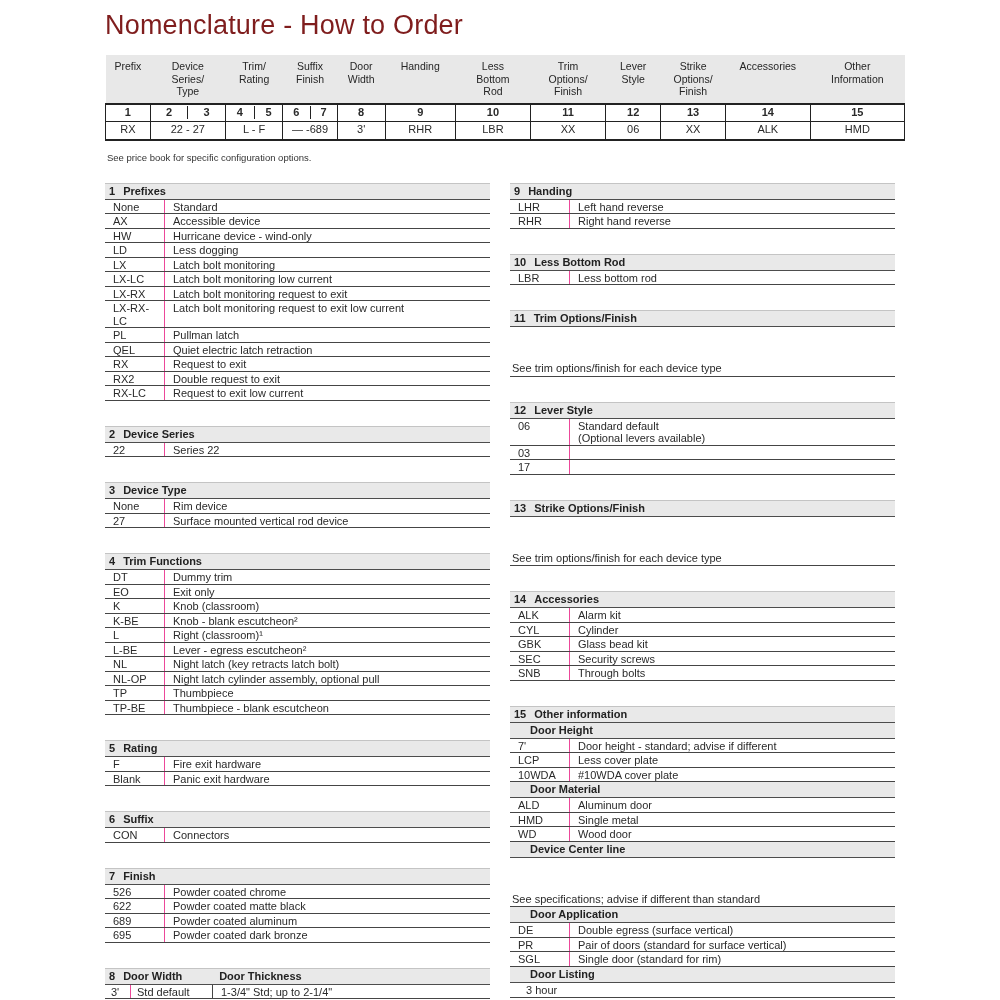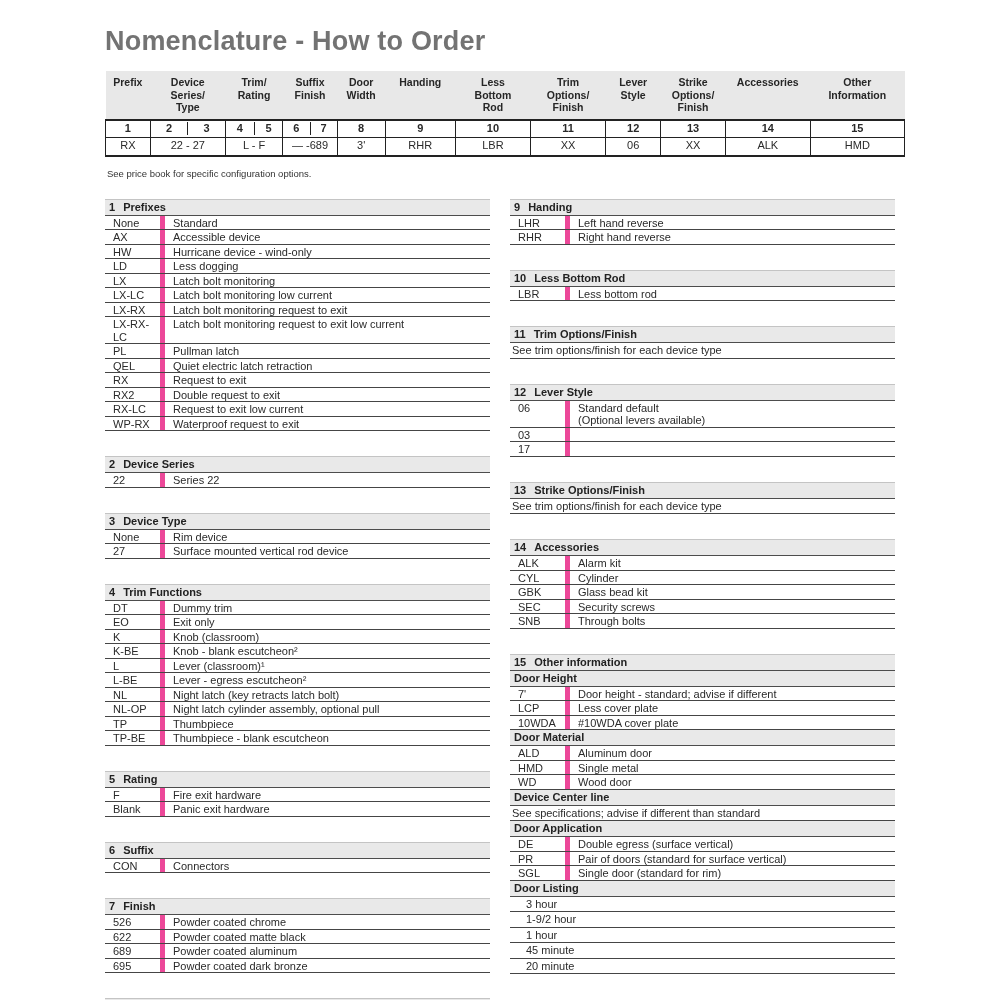--- a/index.html
+++ b/index.html
@@ -3,25 +3,25 @@
 <meta charset="utf-8">
 <style>
   * { box-sizing: border-box; }
   html,body { margin:0; padding:0; }
   body {
     width:1000px; height:1000px; overflow:hidden; background:#ffffff;
     font-family:"Liberation Sans", sans-serif; color:#2a2a2a;
   }
   .page { padding:6px 95px 0 105px; }
 
-  h1.title { font-size:27px; font-weight:700; color:#737373; margin:20px 0 14px 0; letter-spacing:.2px; }
+  h1.title { font-size:27px; font-weight:400; color:#7f1d1d; margin:4px 0 14px 0; letter-spacing:.2px; }
 
   
   table.order-table { width:100%; border-collapse:collapse; table-layout:fixed; }
-  .band-cell { background:#e8e8e8; vertical-align:top; padding:5px 1px 5px; font-weight:bold; }
+  .band-cell { background:#e8e8e8; vertical-align:top; padding:5px 1px 5px; font-weight:normal; }
   .band-label { display:block; font-size:10.5px; line-height:12.5px; text-align:center; white-space:pre-line; color:#262626; }
   tr.numbers td {
     border-top:2px solid #222; border-bottom:1px solid #222;
     border-left:1.5px solid #222; padding:1px 0 2px;
   }
   tr.numbers td:last-child { border-right:1.5px solid #222; }
   .numpair { display:flex; align-items:stretch; }
   .numpair span { flex:1; text-align:center; font-weight:bold; font-size:11px; line-height:13px; }
   .numpair span:empty { display:none; }
   .numpair span:nth-child(2):not(:empty) { border-left:1px solid #222; }
@@ -38,26 +38,26 @@
   .col { width:385px; flex:0 0 385px; }
   .section { margin-bottom:25px; }
   .sec-header {
     background:#e9e9e9; border-top:1px solid #c4c4c4; border-bottom:1px solid #4d4d4d;
     display:flex; font-weight:bold; font-size:11px; line-height:13px; padding:1px 4px;
     color:#222;
   }
   .sec-num { margin-right:8px; }
   .sub-header {
     background:#e9e9e9; border-bottom:1px solid #4d4d4d;
-    font-weight:bold; font-size:11px; line-height:13px; padding:1px 4px; color:#222;
+    font-weight:bold; font-size:11px; line-height:13px; padding:1px 20px; color:#222;
   }
   .row { display:flex; align-items:stretch; border-bottom:1px solid #454545; min-height:14.5px; }
-  .row .code { flex:0 0 60px; padding:1px 2px 0 8px; border-right:5px solid #ec4899; font-size:11px; line-height:12.5px; }
+  .row .code { flex:0 0 60px; padding:1px 2px 0 8px; border-right:1px solid #ec4899; font-size:11px; line-height:12.5px; }
   .row .desc { flex:1; padding:1px 2px 0 8px; font-size:11px; line-height:12.5px; }
-  .note-row { border-bottom:1px solid #454545; font-size:11px; line-height:12.5px; padding:1px 2px 1px 2px; min-height:14.5px; }
+  .note-row { border-bottom:1px solid #454545; font-size:11px; line-height:12.5px; padding:1px 2px 1px 2px; min-height:14.5px;margin-top:34px; }
   .listing-row { border-bottom:1px solid #454545; font-size:11px; line-height:12.5px; padding:1px 2px 1px 16px; min-height:14.5px; }
 
   
   .dw-title1 { flex:0 0 96px; }
   .dw-row .code { flex:0 0 26px; padding-left:6px; }
   .dw-row .mid { flex:0 0 82px; padding:1px 2px 0 6px; border-right:1px solid #454545; font-size:11px; line-height:12.5px; }
 </style>
 </head>
 <body>
 
@@ -271,24 +271,20 @@
               <div class="desc">Request to exit</div>
             </div>
             <div class="row">
               <div class="code">RX2</div>
               <div class="desc">Double request to exit</div>
             </div>
             <div class="row">
               <div class="code">RX-LC</div>
               <div class="desc">Request to exit low current</div>
             </div>
-            <div class="row">
-              <div class="code">WP-RX</div>
-              <div class="desc">Waterproof request to exit</div>
-            </div>
           </div>
       </div>
 
       <div class="section">
         <div class="sec-header">
             <span class="sec-num">2</span>
             <span>Device Series</span>
           </div>
         <div>
             <div class="row">
@@ -332,21 +328,21 @@
             <div class="row">
               <div class="code">K</div>
               <div class="desc">Knob (classroom)</div>
             </div>
             <div class="row">
               <div class="code">K-BE</div>
               <div class="desc">Knob - blank escutcheon²</div>
             </div>
             <div class="row">
               <div class="code">L</div>
-              <div class="desc">Lever (classroom)¹</div>
+              <div class="desc">Right (classroom)¹</div>
             </div>
             <div class="row">
               <div class="code">L-BE</div>
               <div class="desc">Lever - egress escutcheon²</div>
             </div>
             <div class="row">
               <div class="code">NL</div>
               <div class="desc">Night latch (key retracts latch bolt)</div>
             </div>
             <div class="row">

